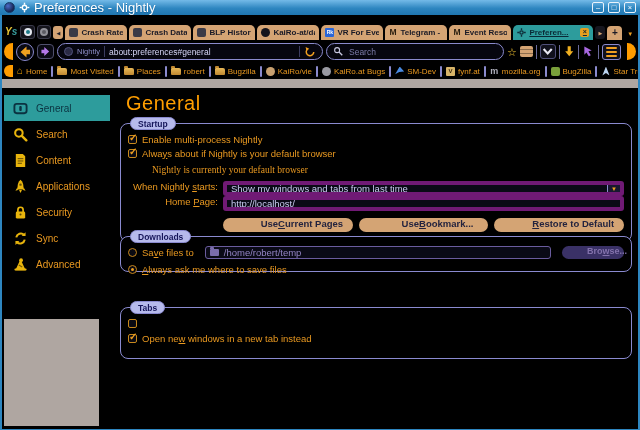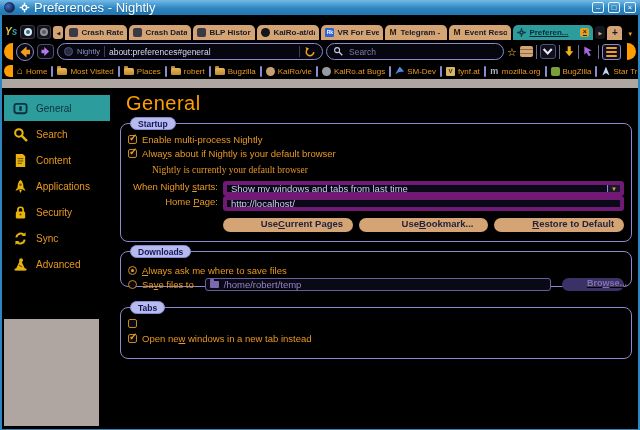--- a/index.html
+++ b/index.html
@@ -102,21 +102,21 @@
   .side-item .sicon{width:15px;height:15px;color:#E8B40C;flex:0 0 auto;}
   .side-item.active{background:#2D9C9C;color:#0B3240;}
   .side-item.active .sicon{color:#0B3240;}
   .sicon svg,.app-gear svg,.navbtn svg,.dlbox svg,.favicon svg{display:block;width:100%;height:100%;}
   .sidebar-gray{position:absolute;left:2px;top:231px;width:95px;height:107px;background:#AFA6A1;}
 
   .main{position:absolute;left:112px;top:0;right:4px;bottom:0;}
   .page-title{color:#FF9E00;font-size:20px;font-weight:normal;margin:0;position:absolute;left:12px;top:4px;letter-spacing:.5px;}
   .group{position:absolute;left:6px;right:2px;border:1px solid #8A8AD0;border-radius:8px;background:#000;}
   #g-startup{top:35px;height:119px;}
-  #g-downloads{top:163px;height:36px;text-decoration:underline;}
+  #g-downloads{top:148px;height:36px;}
   #g-tabs{top:219px;height:52px;}
   .gcaption{position:absolute;top:-7px;left:9px;height:13px;line-height:12px;background:#B6BAEC;
     border:1px solid #8A8AD0;border-radius:8px;padding:0 7px;color:#16165A;font-weight:bold;font-size:8.5px;}
   .gbody{padding:8px 7px 0;}
   .ctl-row{display:flex;align-items:center;gap:5px;min-height:14px;}
   .olabel{color:#E89820;font-size:9.5px;white-space:nowrap;}
   .checkbox{width:9px;height:9px;border:1px solid #C8881C;border-radius:2px;background:#0A0A12;position:relative;flex:0 0 auto;}
   .checkbox .tick{position:absolute;left:0;top:-4px;color:#F0A020;font-size:10px;font-weight:bold;display:none;}
   .checkbox.checked .tick{display:block;}
   .radio{width:9px;height:9px;border:1px solid #C8881C;border-radius:50%;background:#0A0A12;position:relative;flex:0 0 auto;}
@@ -485,41 +485,41 @@
                   <span class="mn">R</span>
                   <span>estore to Default</span>
                 </span>
             </div>
           </div>
         </div>
 
         <div class="group" id="g-downloads">
           <span class="gcaption">Downloads</span>
           <div class="gbody">
-            <div class="ctl-row" style="margin-top:3px;">
-              <span class="radio checked">
-                  <span class="dot"></span>
-                </span>
-              <span class="olabel"><span></span><span class="mn">A</span><span>lways ask me where to save files</span></span>
-            </div>
             <div class="ctl-row">
               <span class="radio">
                   <span class="dot"></span>
                 </span>
               <span class="olabel"><span>Sa</span><span class="mn">v</span><span>e files to</span></span>
               <span class="path-field">
                 <span class="folder-ic"></span>
                 <span>/home/robert/temp</span>
               </span>
               <span class="btn disabled">
                   <span>Bro</span>
                   <span class="mn">w</span>
                   <span>se...</span>
                 </span>
             </div>
+            <div class="ctl-row" style="margin-top:3px;">
+              <span class="radio checked">
+                  <span class="dot"></span>
+                </span>
+              <span class="olabel"><span></span><span class="mn">A</span><span>lways ask me where to save files</span></span>
+            </div>
           </div>
         </div>
 
         <div class="group" id="g-tabs">
           <span class="gcaption">Tabs</span>
           <div class="gbody tabs-rows">
             <div class="ctl-row">
               <span class="checkbox"></span>
             </div>
             <div class="ctl-row">

